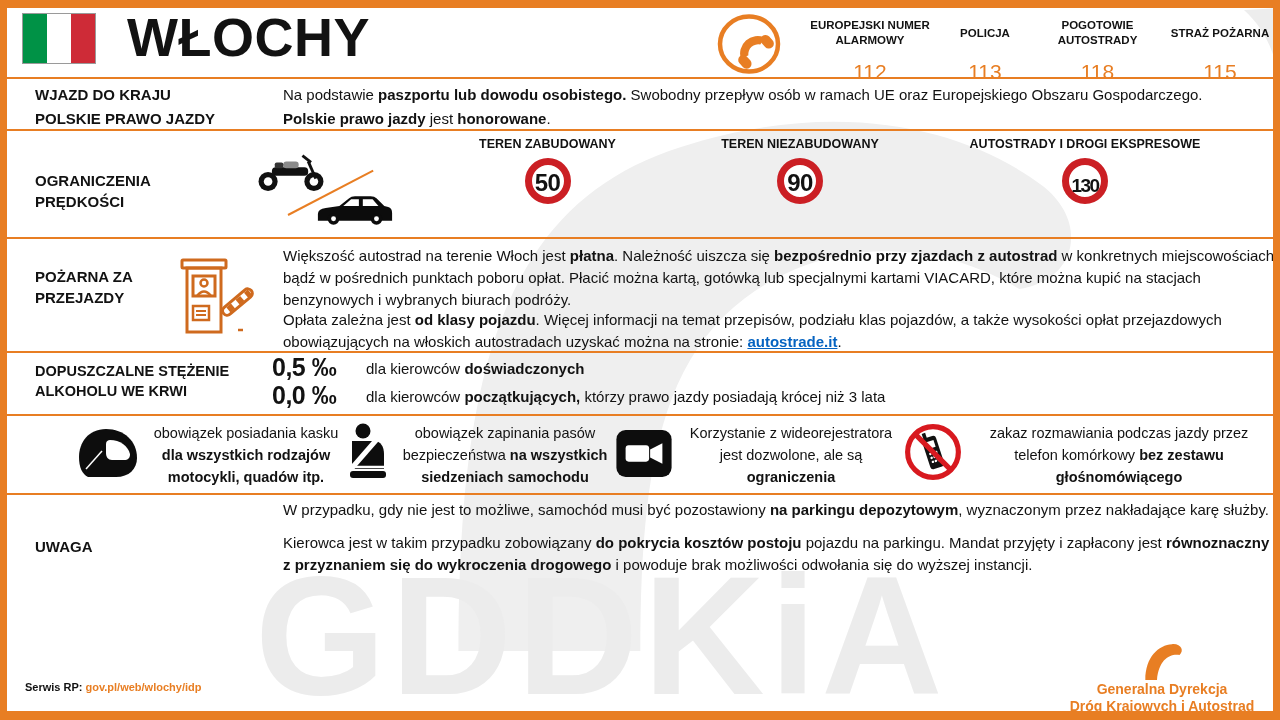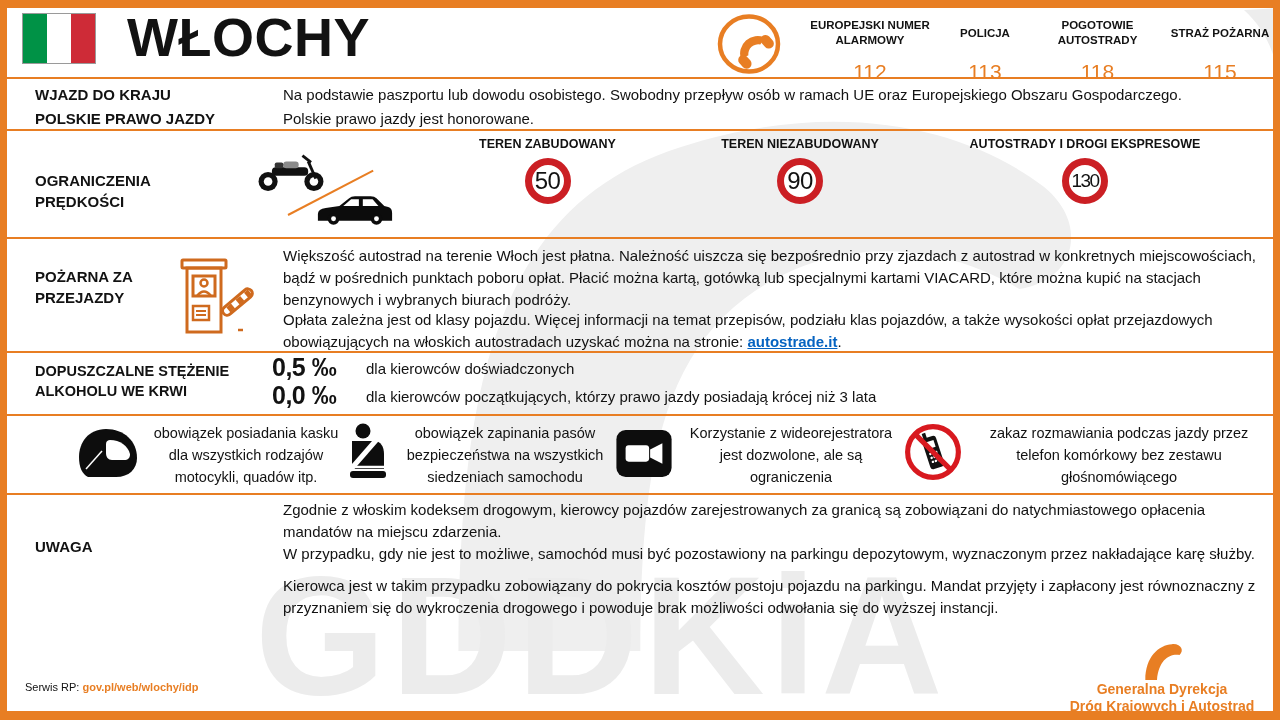--- a/index.html
+++ b/index.html
@@ -7,21 +7,21 @@
     --sign-red:#CB1F24;
     --link-blue:#0563C1;
     --watermark:#ECECEC;
   }
   *{box-sizing:border-box;margin:0;padding:0}
   body{margin:0;background:#fff;font-family:"Liberation Sans",sans-serif;color:#121212}
   .page{position:relative;width:1280px;height:720px;background:#fff;overflow:hidden}
   .frame{position:absolute;inset:0;border:7px solid var(--accent);border-top-width:8px;border-bottom-width:9px;z-index:6;pointer-events:none}
   .hr{position:absolute;left:7px;right:7px;height:2px;background:var(--accent);z-index:3}
   .abs{position:absolute;z-index:2}
-  .b{font-weight:400}
+  .b{font-weight:700}
   .lb{color:var(--link-blue);font-weight:700;text-decoration:underline}
   .lo{color:var(--accent);font-weight:700}
 
   
   .wm{position:absolute;z-index:0}
   .wm-text{font-weight:700;font-size:168px;line-height:1;letter-spacing:5px;color:var(--watermark)}
 
   
   .flag{display:flex;width:74px;height:51px;border:1px solid #9a9a9a}
   .flag>div{flex:1}
@@ -31,22 +31,22 @@
   .em-number{font-size:21px;font-weight:400;color:var(--accent);margin-top:12px}
 
   
   .row-label{font-size:15px;font-weight:700;line-height:1.4}
   .content{font-size:15px;line-height:1.45}
 
   
   .sp-col{text-align:center}
   .sp-zone{font-size:12.5px;font-weight:700}
   .sp-sign{width:46px;height:46px;border:7px solid var(--sign-red);border-radius:50%;background:#fff;
-           display:flex;align-items:center;justify-content:center;margin:7px auto 0;
-           font-weight:400;font-size:24px;letter-spacing:-.5px}
+           display:flex;align-items:flex-end;justify-content:center;margin:7px auto 0;
+           font-weight:700;font-size:24px;letter-spacing:-.5px}
   .ol-line{position:absolute;height:2px;background:var(--accent);transform-origin:left center;z-index:2}
 
   
   .alc-val{font-size:25px;font-weight:800;letter-spacing:-.5px}
   .alc-desc{font-size:15px}
 
   
   .rule-text{font-size:14.5px;line-height:1.5;text-align:center}
 
   
@@ -232,21 +232,20 @@
     </g>
     <circle cx="28" cy="28" r="24.5" fill="none" stroke="#D8191F" stroke-width="5"></circle>
     <line x1="11" y1="11" x2="45" y2="45" stroke="#D8191F" stroke-width="5"></line>
   </svg>
   <div class="abs rule-text" style="left:970px;top:423px;width:298px"><span class="">zakaz rozmawiania podczas jazdy przez telefon komórkowy </span><span class="b">bez zestawu głośnomówiącego</span></div>
 
   <div class="hr" style="top:493px"></div>
 
   <div class="abs row-label" style="left:35px;top:536px;width:200px">UWAGA</div>
   <div class="abs content" style="left:283px;top:499px;width:995px">
-    <div><span class="">Zgodnie z włoskim kodeksem drogowym, kierowcy pojazdów zarejestrowanych za granicą są zobowiązani do </span><span class="b">natychmiastowego opłacenia mandatów</span><span class=""> na miejscu zdarzenia.</span></div>
     <div><span class="">W przypadku, gdy nie jest to możliwe, samochód musi być pozostawiony </span><span class="b">na parkingu depozytowym</span><span class="">, wyznaczonym przez nakładające karę służby.</span></div>
     <div style="margin-top:11px"><span class="">Kierowca jest w takim przypadku zobowiązany </span><span class="b">do pokrycia kosztów postoju</span><span class=""> pojazdu na parkingu. Mandat przyjęty i zapłacony jest </span><span class="b">równoznaczny z przyznaniem się do wykroczenia drogowego</span><span class=""> i powoduje brak możliwości odwołania się do wyższej instancji.</span></div>
   </div>
 
   <div class="abs serwis" style="left:25px;top:681px"><span class="b">Serwis RP: </span><span class="lo">gov.pl/web/wlochy/idp</span></div>
 
   <div class="abs logo-box" style="left:1052px;top:640px;width:220px">
     <svg width="50" height="40" viewBox="0 0 60 48" style="display:block;margin:0 auto 1px">
       <path d="M10 48 C10 20 26 6 42 5 C53 4 57 13 51 18 C39 16 26 24 24 48 Z" fill="#E87E23"></path>
     </svg>

